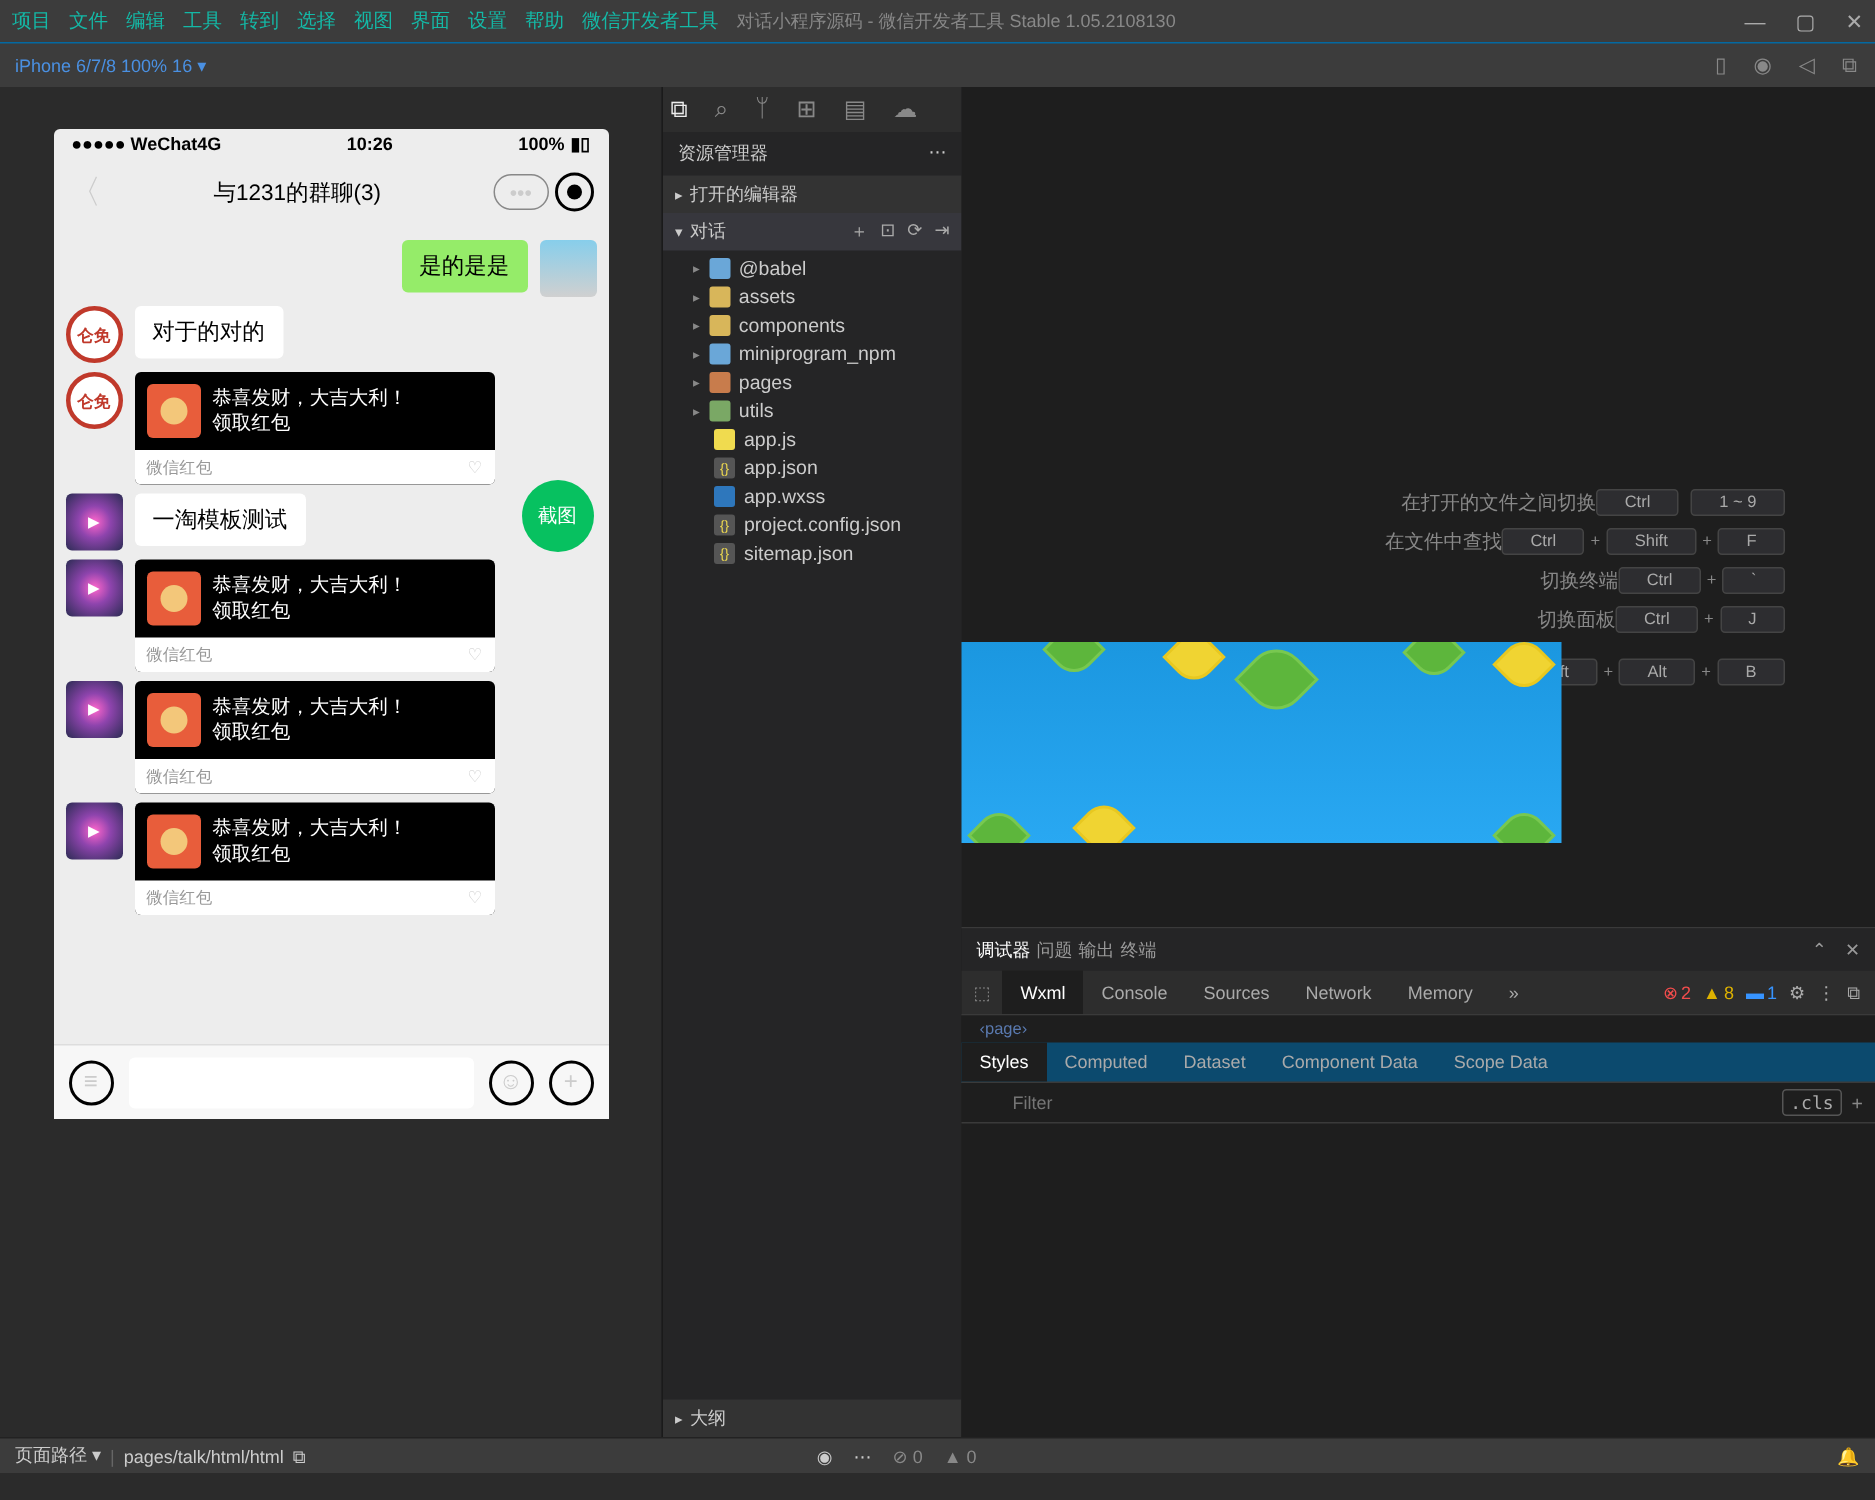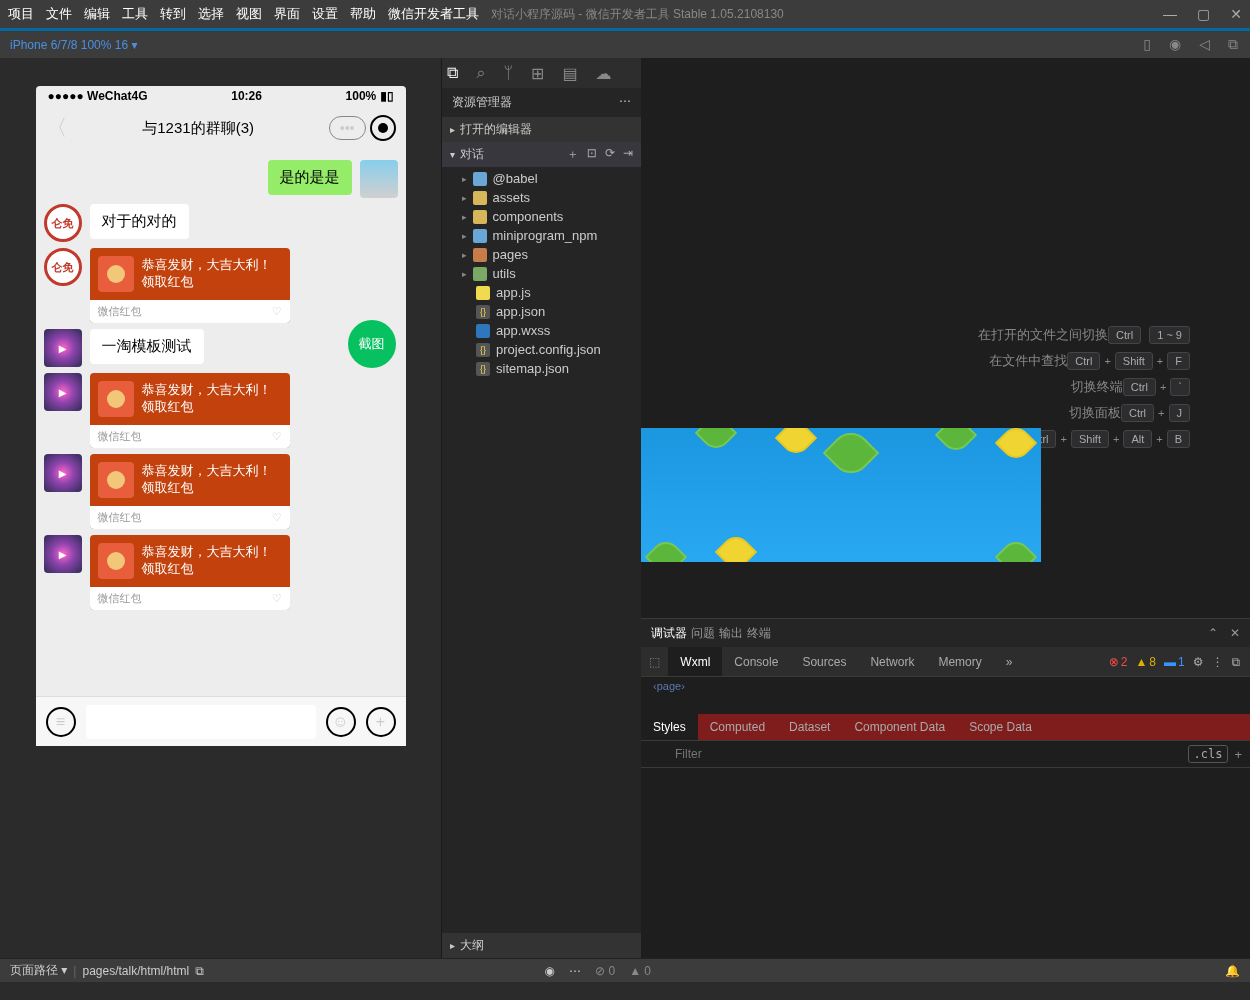--- a/index.html
+++ b/index.html
@@ -1,22 +1,22 @@
 <!DOCTYPE html>
 <html><head>
 <meta charset="utf-8">
 <style>
   * { box-sizing: border-box; margin: 0; padding: 0; }
   body { font-family: "Microsoft YaHei", "PingFang SC", Arial, sans-serif; background: #2b2b2b; color: #ccc; width: 1250px; height: 1000px; overflow: hidden; font-size: 13px; }
   .titlebar { background: #3c3c3c; height: 28px; display: flex; align-items: center; padding: 0 8px; }
-  .menu-items { display: flex; gap: 12px; font-size: 13px; color: #ffffff; }
+  .menu-items { display: flex; gap: 12px; font-size: 13px; color: #14b8a6; }
   .menu-items span { cursor: pointer; }
   .title-text { color: #888; margin-left: 12px; font-size: 12px; }
   .win-controls { margin-left: auto; display: flex; gap: 20px; color: #aaa; font-size: 14px; }
-  .toolbar { background: #3c3c3c; height: 30px; display: flex; align-items: center; border-top: 3px solid #0369a1; }
+  .toolbar { background: #3c3c3c; height: 30px; display: flex; align-items: center; border-top: 1px solid #0369a1; }
   .device-info { color: #4a90e2; font-size: 12px; margin-left: 10px; cursor: pointer; }
   .toolbar-icons { margin-left: auto; display: flex; gap: 18px; padding-right: 12px; color: #888; font-size: 14px; }
   .main-row { display: flex; height: 900px; }
   .sim-area { width: 441px; background: #2b2b2b; display: flex; justify-content: center; padding-top: 28px; }
   .phone { width: 370px; height: 660px; background: #ededed; border-radius: 4px; display: flex; flex-direction: column; position: relative; }
   .status-bar { height: 20px; display: flex; align-items: center; padding: 0 12px; font-size: 12px; color: #000; font-weight: 600; }
   .status-bar .center { flex:1; text-align:center; }
   .chat-header { height: 44px; display: flex; align-items: center; padding: 0 10px; }
   .back-arrow { font-size: 22px; font-weight: 300; }
   .chat-title { flex:1; text-align:center; font-size: 15px; color:#000; }
@@ -28,21 +28,21 @@
   .msg-row { display:flex; margin:6px 0; align-items:flex-start; }
   .msg-row.right { justify-content:flex-end;text-align:center; }
   .avatar { width:38px; height:38px; border-radius:4px; flex-shrink:0; }
   .av-red { border: 3px solid #c0392b; border-radius:50%; background:#fff; display:flex; align-items:center; justify-content:center; color:#c0392b; font-size:11px; font-weight:bold; }
   .av-purple { background: radial-gradient(circle, #ff66cc 0%, #8e44ad 40%, #2c2c54 100%); border-radius:4px; display:flex;align-items:center;justify-content:center; }
   .av-purple::after { content:"▶"; color:#fff; font-size:10px; }
   .av-photo { background:linear-gradient(#87ceeb, #d0d0d0); border-radius:4px; }
   .bubble { max-width:250px; padding:8px 12px; border-radius:4px; font-size:15px; margin:0 8px; }
   .bubble.white { background:#fff; color:#000; }
   .bubble.green { background:#95ec69; color:#000; }
-  .redpack { width:200px; background:#c2410c; border-radius:4px; margin-left:8px; overflow:hidden; }
+  .redpack { width:240px; background:#000000; border-radius:4px; margin-left:8px; overflow:hidden; }
   .redpack .top { display:flex; padding:8px; align-items:center; gap:8px; color:#fff; }
   .redpack .icon { width:36px;height:36px;background:#e85d3b;border-radius:4px;display:flex;align-items:center;justify-content:center; }
   .redpack .icon::after { content:""; width:18px;height:18px;background:#f3c77a;border-radius:50%; }
   .redpack .txt { font-size:13px; line-height:1.3; }
   .redpack .foot { background:#fff; padding:4px 8px; font-size:11px; color:#999; display:flex; justify-content:space-between; align-items:center; }
   .redpack .heart { color:#ccc; }
   .screenshot-btn { position:absolute; right:10px; top:170px; width:48px;height:48px;background:#07c160;border-radius:50%;display:flex;align-items:center;justify-content:center;color:#fff;font-size:13px; }
   .chat-input { height:50px; background:#f7f7f7; display:flex; align-items:center; padding:0 10px; gap:10px; border-top:1px solid #ddd; }
   .chat-input .field { flex:1; height:34px; background:#fff; border-radius:4px; }
   .round-icon { width:30px;height:30px;border:2px solid #000;border-radius:50%;display:flex;align-items:center;justify-content:center;font-size:16px; }
@@ -64,37 +64,37 @@
   .fi-folder-green { background:#7aa865; }
   .fi-folder-orange { background:#c87c4c; }
   .fi-js { background:#f0db4f; }
   .fi-json { background:#555; color:#f0db4f; font-size:9px; text-align:center; line-height:14px; }
   .fi-wxss { background:#2e77bc; }
   .editor-area { flex:1; background:#1e1e1e; display:flex; flex-direction:column; position:relative; }
   .hints { position:absolute; top:260px; right:60px; width:340px; }
   .hint-row { display:flex; justify-content:flex-end; align-items:center; gap:0; margin:8px 0; }
   .hint-label { color:#888; font-size:13px; }
   .keys { display:flex; gap:4px; align-items:center; }
-  .key { background:#2d2d30; border:1px solid #444; border-radius:3px; padding:2px 7px; font-size:11px; color:#aaa; }
+  .key { background:#2d2d30; border:1px solid #444; border-radius:3px; padding:2px 18px; font-size:11px; color:#aaa; }
   .key-plus { color:#888; font-size:11px; }
   .banner { position:absolute; top:370px; left:0; width:400px; height:134px; background: linear-gradient(#1b97e0,#29a8f2); overflow:hidden; }
   .leaf { position:absolute; width:30px; height:30px; background:#5db63c; border-radius:50% 0; transform:rotate(45deg); border:2px solid #78c850; }
   .leaf.y { background:#f0d432; border-color:#e8c820; }
   .debugger { height: 340px; background:#1e1e1e; border-top:1px solid #3a3a3a; display:flex; flex-direction:column; }
   .dbg-tabs { height:28px; background:#252526; display:flex; align-items:center; padding:0 10px; gap:4px; font-size:12px; color:#999; }
   .dbg-tabs .active { color:#fff; }
   .dbg-tabs .right-controls { margin-left:auto; display:flex; gap:12px; align-items:center; }
   .devtools-tabs { height:30px; background:#2d2d2d; display:flex; align-items:center; font-size:12px; color:#aaa; border-bottom:1px solid #3a3a3a; }
   .devtools-tabs .tab { padding:0 12px; height:100%; display:flex; align-items:center; cursor:pointer; }
   .devtools-tabs .tab.active { background:#1e1e1e; color:#fff; }
   .devtools-tabs .inspect-icon { padding:0 8px; color:#888; }
   .devtools-tabs .status { margin-left:auto; display:flex; align-items:center; gap:8px; padding-right:10px; font-size:12px; }
   .badge { display:flex; align-items:center; gap:2px; }
   .breadcrumb { padding:3px 12px; font-size:11px; color:#5a7ab0; background:#1e1e1e; }
-  .styles-row { display:flex; background:#7f1d1d; border-bottom:1px solid #3a3a3a;margin-top:19px; }
+  .styles-row { display:flex; background:#0c4a6e; border-bottom:1px solid #3a3a3a; }
   .styles-row .stab { padding:6px 12px; font-size:12px; color:#aaa; cursor:pointer; }
   .styles-row .stab.active { background:#1e1e1e; color:#fff; }
   .filter-row { display:flex; align-items:center; padding:4px 8px; border-bottom:1px solid #3a3a3a; }
   .filter-row input { flex:1; background:transparent; border:none; color:#888; font-size:12px; outline:none;margin-left:26px; }
   .filter-row .cls { font-family:monospace; font-size:12px; color:#aaa; border:1px solid #555; padding:1px 5px; border-radius:3px; margin-right:6px; }
   .explorer-footer { margin-top:auto; }
   .outline-header { padding:4px 8px; font-size:12px; color:#ccc; background:#333; display:flex; align-items:center; }
   .statusbar { height:24px; background:#3c3c3c; display:flex; align-items:center; padding:0 10px; font-size:12px; color:#ccc; border-top:1px solid #222; }
   .statusbar .right { margin-left:auto; display:flex; gap:14px; align-items:center; }
   .warn { color:#888; }

